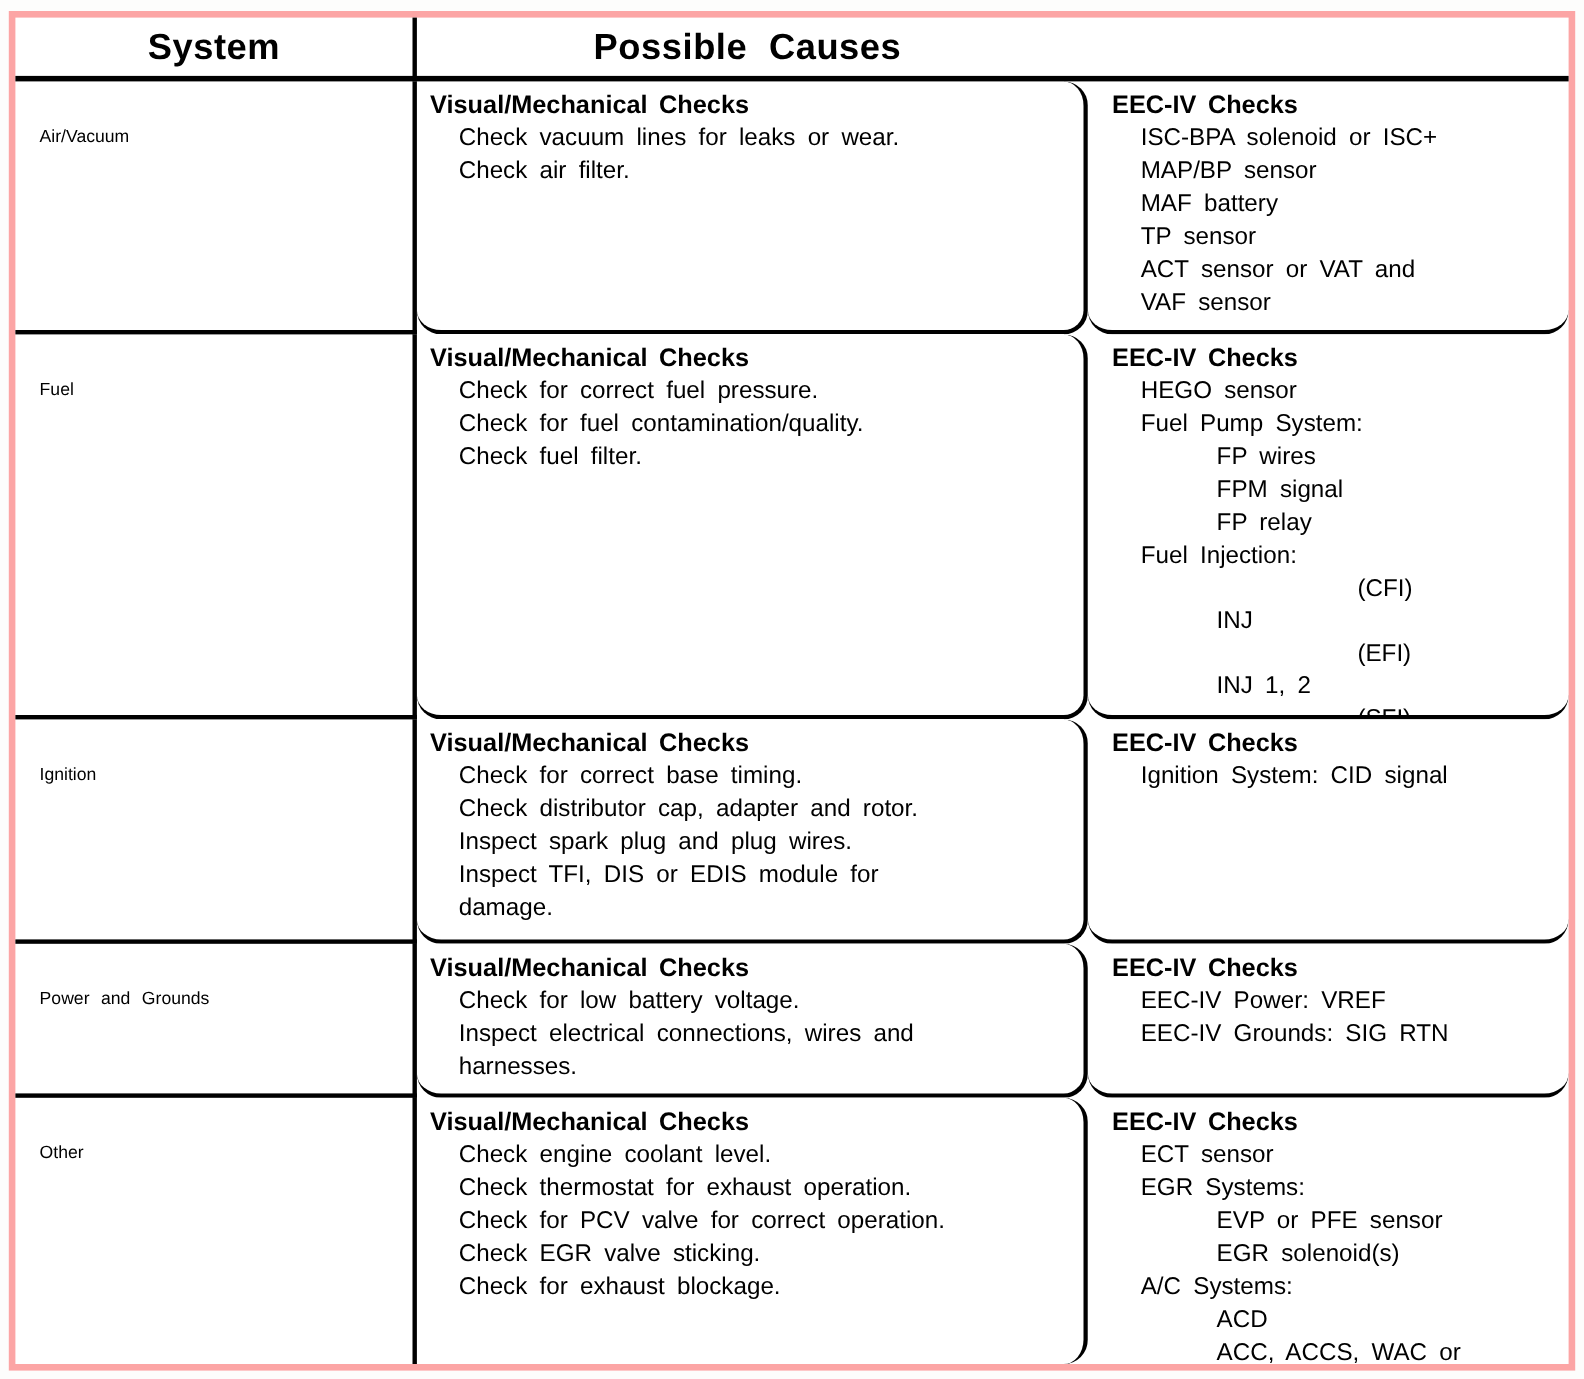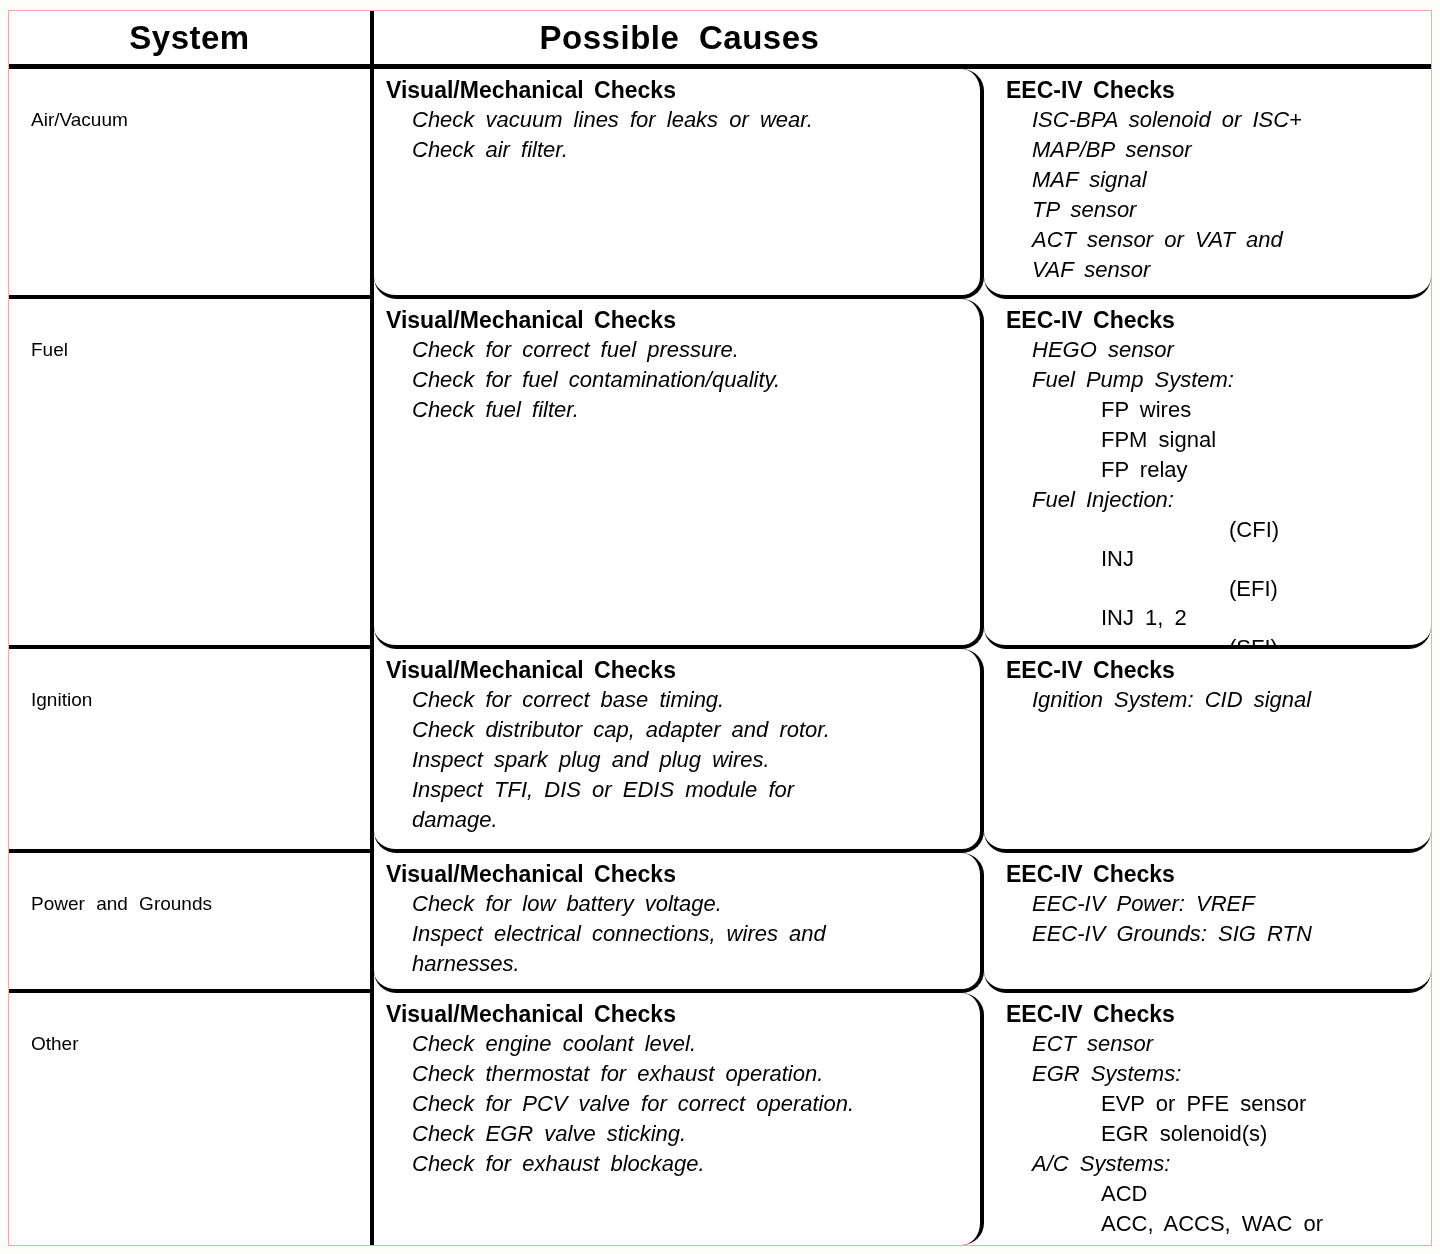--- a/index.html
+++ b/index.html
@@ -9,21 +9,21 @@
     font-family: "Liberation Sans", sans-serif;
     color: #000;
     -webkit-font-smoothing: antialiased;
   }
   .page { position: relative; width: 1440px; height: 1254px; background: #fdfdfc; overflow: hidden; }
 
   .tbl {
     position: absolute; left: 8px; top: 10px;
     width: 1424px; height: 1236px;
     box-sizing: border-box;
-    border: 1px solid #fca5a5;
+    border: 6px solid #fca5a5;
     display: grid;
     grid-template-columns: 365px 610px 1fr;
     grid-template-rows: 58px 230px 350px 204px 140px 1fr;
     background: #fff;
   }
   .cell { box-sizing: border-box; overflow: hidden; }
   .br { border-right: 4px solid #000; }
   .bb { border-bottom: 4px solid #000; }
   .hbb { border-bottom: 5px solid #000; }
 
@@ -31,35 +31,35 @@
   .h-cell {
     display: flex; align-items: center; justify-content: center;
     font-weight: bold; font-size: 33px;
     word-spacing: 10px; letter-spacing: 0.5px;
   }
   .h-causes { grid-column: 2 / 4; padding-right: 446px; }
 
   
   .sys-cell {
     padding: 36px 8px 0 22px;
-    font-size: 19px; line-height: 30px;
+    font-size: 16px; line-height: 30px;
     word-spacing: 6px;
   }
 
   
   .chk-cell {
     padding: 6px 6px 0 12px;
     font-size: 22px; line-height: 30px;
     word-spacing: 5px;
     border-radius: 22px;
   }
   .eec-cell { padding-left: 22px; }
   .chk-title { font-weight: bold; font-size: 23px; line-height: 30px; word-spacing: 4px; }
 
-  .item { display: flex; font-style: italic; }
+  .item { display: flex; }
   .dotcol { flex: 0 0 26px; }
   .dot { width: 9px; height: 9px; border-radius: 50%; background: #000; margin-top: 11px; margin-left: 3px; }
   .itext { flex: 1; }
   .line { display: block; }
 
   .sub { padding-left: 95px; }
   .pair { display: flex; padding-left: 95px; }
   .pair-l { flex: 0 0 128px; margin-top: 29px; }
 </style>
 </head>
@@ -103,21 +103,21 @@
       </div>
       <div class="item">
         <span class="dotcol"><span class="dot"></span></span>
         <span class="itext">
             <span class="line">MAP/BP sensor</span>
           </span>
       </div>
       <div class="item">
         <span class="dotcol"><span class="dot"></span></span>
         <span class="itext">
-            <span class="line">MAF signal</span>
+            <span class="line">MAF battery</span>
           </span>
       </div>
       <div class="item">
         <span class="dotcol"><span class="dot"></span></span>
         <span class="itext">
             <span class="line">TP sensor</span>
           </span>
       </div>
       <div class="item">
         <span class="dotcol"><span class="dot"></span></span>

